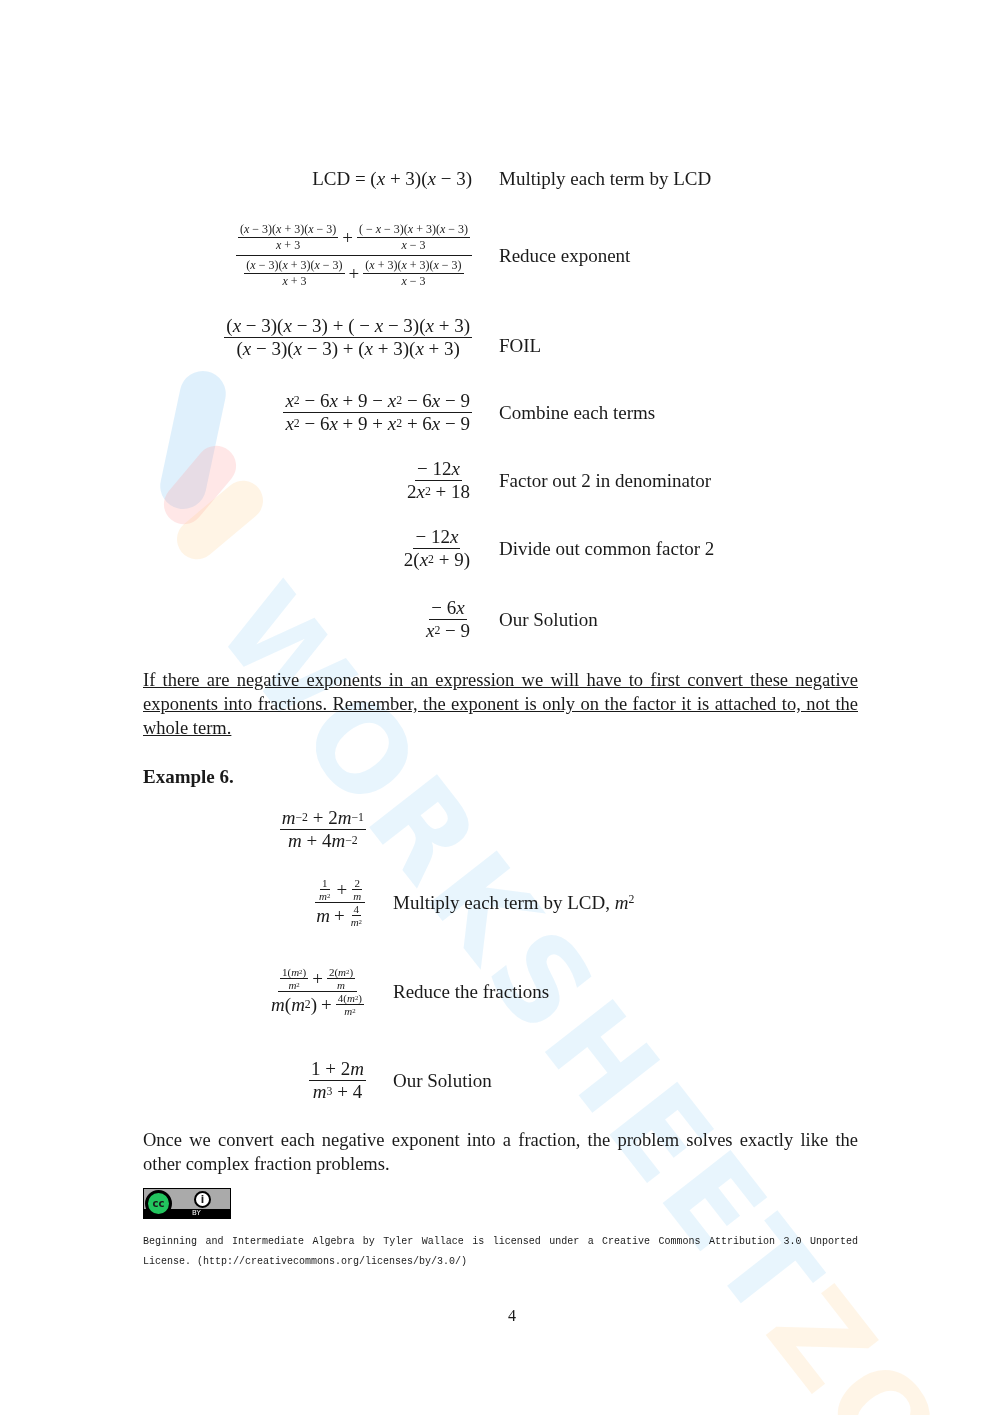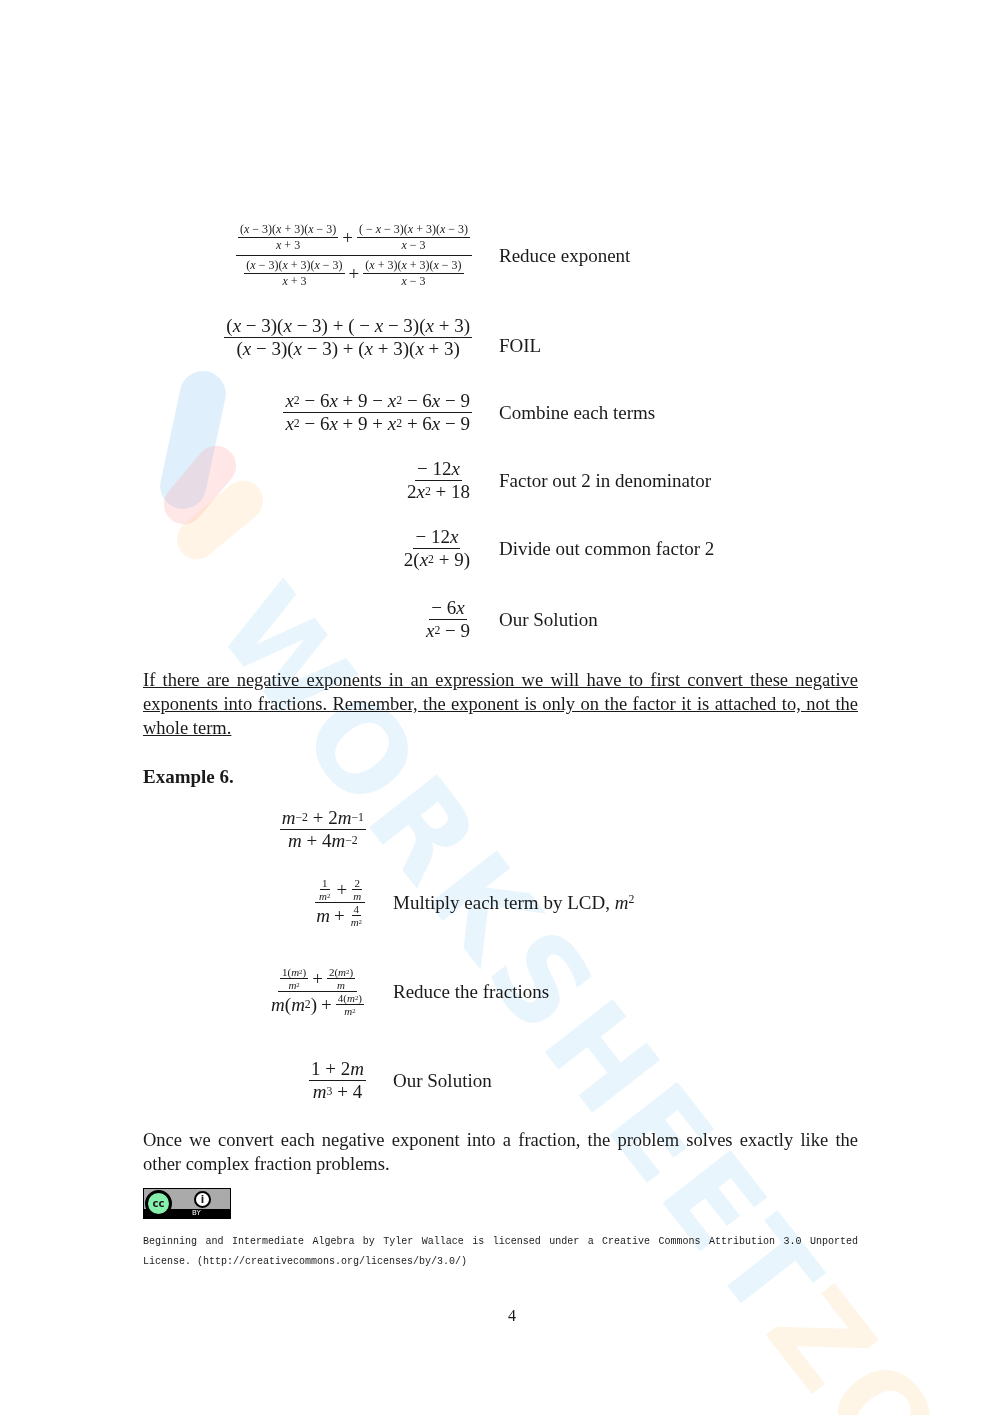--- a/index.html
+++ b/index.html
@@ -38,21 +38,21 @@
           font-size: 18.5px; line-height: 24px; text-align: justify; }
   .heading { position: absolute; left: 143px; top: 766px; font-family: "Liberation Serif", serif;
              font-weight: bold; font-size: 19px; }
 
   .cc { position: absolute; left: 143px; top: 1188px; width: 88px; height: 31px; background: #aaaaaa;
         border: 1px solid #000; box-sizing: border-box; }
   .cc .bottom { position: absolute; left: 0; right: 0; bottom: 0; height: 9px; background: #000; }
   .cc .by { position: absolute; left: 48px; bottom: 0px; font-family: "DejaVu Sans", sans-serif;
             font-size: 7px; color: #fff; line-height: 9px; }
   .cc .cc-circle { position: absolute; left: 1px; top: 1px; width: 27px; height: 27px; border-radius: 50%;
-                   background: #86efac; border: 3px solid #000; box-sizing: border-box;
+                   background: #22c55e; border: 3px solid #000; box-sizing: border-box;
                    font-family: "DejaVu Sans", sans-serif; font-weight: bold; font-size: 10px;
                    display: flex; align-items: center; justify-content: center; }
   .cc .by-circle { position: absolute; left: 50px; top: 2px; width: 17px; height: 17px; border-radius: 50%;
                    background: #fff; border: 2px solid #000; box-sizing: border-box;
                    font-family: "DejaVu Sans", sans-serif; font-weight: bold; font-size: 10px;
                    display: flex; align-items: center; justify-content: center; }
 
   .license { position: absolute; left: 143px; top: 1232px; width: 715px; font-family: Liberation Mono, monospace;
              font-size: 10px; line-height: 20px; text-align: justify; }
   .pnum { position: absolute; left: 0; width: 1024px; top: 1307px; text-align: center;
@@ -61,20 +61,26 @@
 </head>
 <body>
 
 <div class="page">
 
   <div class="wm wm-bar1"></div>
   <div class="wm wm-bar2"></div>
   <div class="wm wm-bar3"></div>
   <div class="wm wm-text"><span>WORKSHEET</span><span class="z">ZONE</span></div>
 
+  <div class="row" style="top:168px; left:150px;">
+    <div class="expr f19" style="width:322px;">
+      <span>LCD&nbsp;=&nbsp;(<span class="mi">x</span>&nbsp;+&nbsp;3)(<span class="mi">x</span>&nbsp;−&nbsp;3)</span>
+    </div>
+    <div class="note" style="margin-left:27px;">Multiply each term by LCD</div>
+  </div>
 
   <div class="row" style="top:222px; left:150px;">
     <div class="expr" style="width:322px;">
       <div class="frac">
         <div class="num" style="padding-bottom:2px;">
           <span class="frac f12">
               <span class="num">(<span class="mi">x</span>&nbsp;−&nbsp;3)(<span class="mi">x</span>&nbsp;+&nbsp;3)(<span class="mi">x</span>&nbsp;−&nbsp;3)</span>
               <span class="den"><span class="mi">x</span>&nbsp;+&nbsp;3</span>
             </span>
           <span class="op" style="font-size:19px;">+</span>

